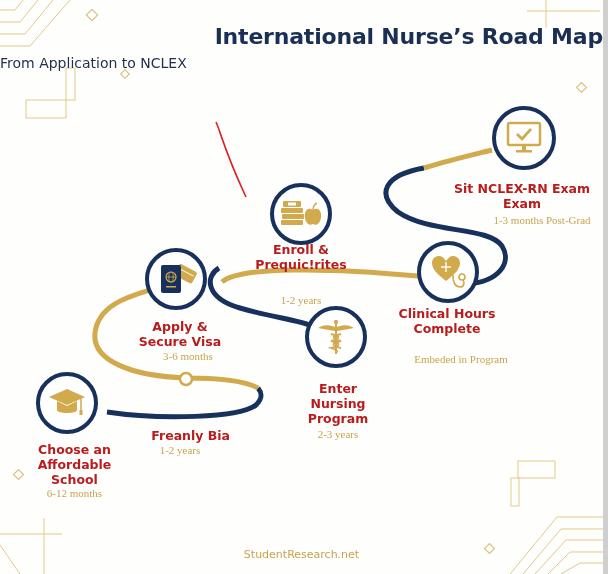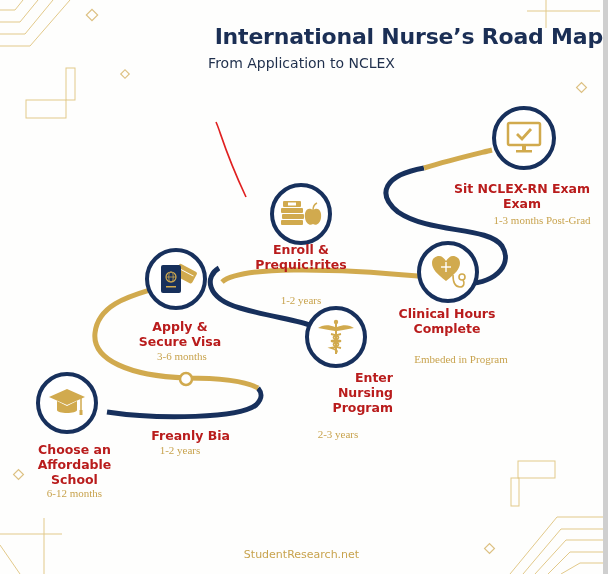--- a/index.html
+++ b/index.html
@@ -9,21 +9,21 @@
     font-family: "DejaVu Sans", "Liberation Sans", sans-serif;
   }
   .canvas { position: absolute; left: 0; top: 0; width: 603px; height: 574px; background: #fefefd; }
   .edge { position: absolute; right: 0; top: 0; width: 5px; height: 574px; background: #cfcfcf; }
   .deco { position: absolute; left: 0; top: 0; }
   .title {
     position: absolute; left: 0; width: 603px; top: 24px; text-align: right;
     font-size: 22px; font-weight: bold; color: #1b2f55; letter-spacing: -0.2px;
   }
   .subtitle {
-    position: absolute; left: 0; width: 603px; top: 55px; text-align: center;
+    position: absolute; left: 0; width: 603px; top: 55px; 
     font-size: 14px; color: #1f2f4c;
   }
   .node-circle {
     position: absolute; width: 62px; height: 62px; border-radius: 50%;
     border: 4px solid #17305c; background: #ffffff; box-sizing: border-box;
     display: flex; align-items: center; justify-content: center;
   }
   .node-circle svg { display: block; }
   .label {
     position: absolute; text-align: center; font-weight: bold; color: #b91c1c;
@@ -130,21 +130,21 @@
         <circle cx="16" cy="16" r="5" fill="none" stroke="#d1aa4e" stroke-width="1.2"></circle>
         <line x1="11" y1="16" x2="21" y2="16" stroke="#d1aa4e" stroke-width="0.8"></line>
         <ellipse cx="16" cy="16" rx="2.2" ry="5" fill="none" stroke="#d1aa4e" stroke-width="0.8"></ellipse>
         <rect x="11" y="25" width="10" height="1.5" fill="#d1aa4e"></rect>
       </svg>
     </div>
     <div class="label" style="left:125px; top:319px; width:110px;">
       <div>Apply &amp;</div>
       <div>Secure Visa</div>
     </div>
-    <div class="dur" style="left:127px; top:350px; width:110px;">3-6 months</div>
+    <div class="dur" style="left:133px; top:350px; width:110px;">3-6 months</div>
   </div>
 
   <div>
     <div class="node-circle" style="left:270px; top:183px;">
       <svg width="44" height="32" viewBox="0 0 44 32">
         <rect x="4" y="3" width="18" height="6" rx="1" fill="#d1aa4e"></rect>
         <rect x="9" y="4.5" width="8" height="3" fill="#fff"></rect>
         <rect x="2" y="10" width="22" height="5" rx="1" fill="#d1aa4e"></rect>
         <rect x="3" y="16" width="22" height="5" rx="1" fill="#d1aa4e"></rect>
         <rect x="2" y="22" width="22" height="5" rx="1" fill="#d1aa4e"></rect>
@@ -163,21 +163,21 @@
     <div class="node-circle" style="left:305px; top:306px;">
       <svg width="40" height="38" viewBox="0 0 40 38">
         <line x1="20" y1="3" x2="20" y2="36" stroke="#d1aa4e" stroke-width="2"></line>
         <circle cx="20" cy="4" r="2.2" fill="#d1aa4e"></circle>
         <path d="M19,9 C12,6 6,7 2,10 C8,11 12,12 19,13 Z" fill="#d1aa4e"></path>
         <path d="M21,9 C28,6 34,7 38,10 C32,11 28,12 21,13 Z" fill="#d1aa4e"></path>
         <path d="M15,16 C25,18 25,21 15,23 C25,25 25,28 15,30 C21,32 22,33 20,35" stroke="#d1aa4e" stroke-width="1.8" fill="none"></path>
         <path d="M25,16 C15,18 15,21 25,23 C15,25 15,28 25,30" stroke="#d1aa4e" stroke-width="1.8" fill="none"></path>
       </svg>
     </div>
-    <div class="label" style="left:283px; top:370px; width:110px;text-align:right;">
+    <div class="label" style="left:283px; top:381px; width:110px;">
       <div>Enter</div>
       <div>Nursing</div>
       <div>Program</div>
     </div>
     <div class="dur" style="left:283px; top:428px; width:110px;">2-3 years</div>
   </div>
 
   <div>
     <div class="node-circle" style="left:417px; top:241px;">
       <svg width="38" height="38" viewBox="0 0 38 38">

